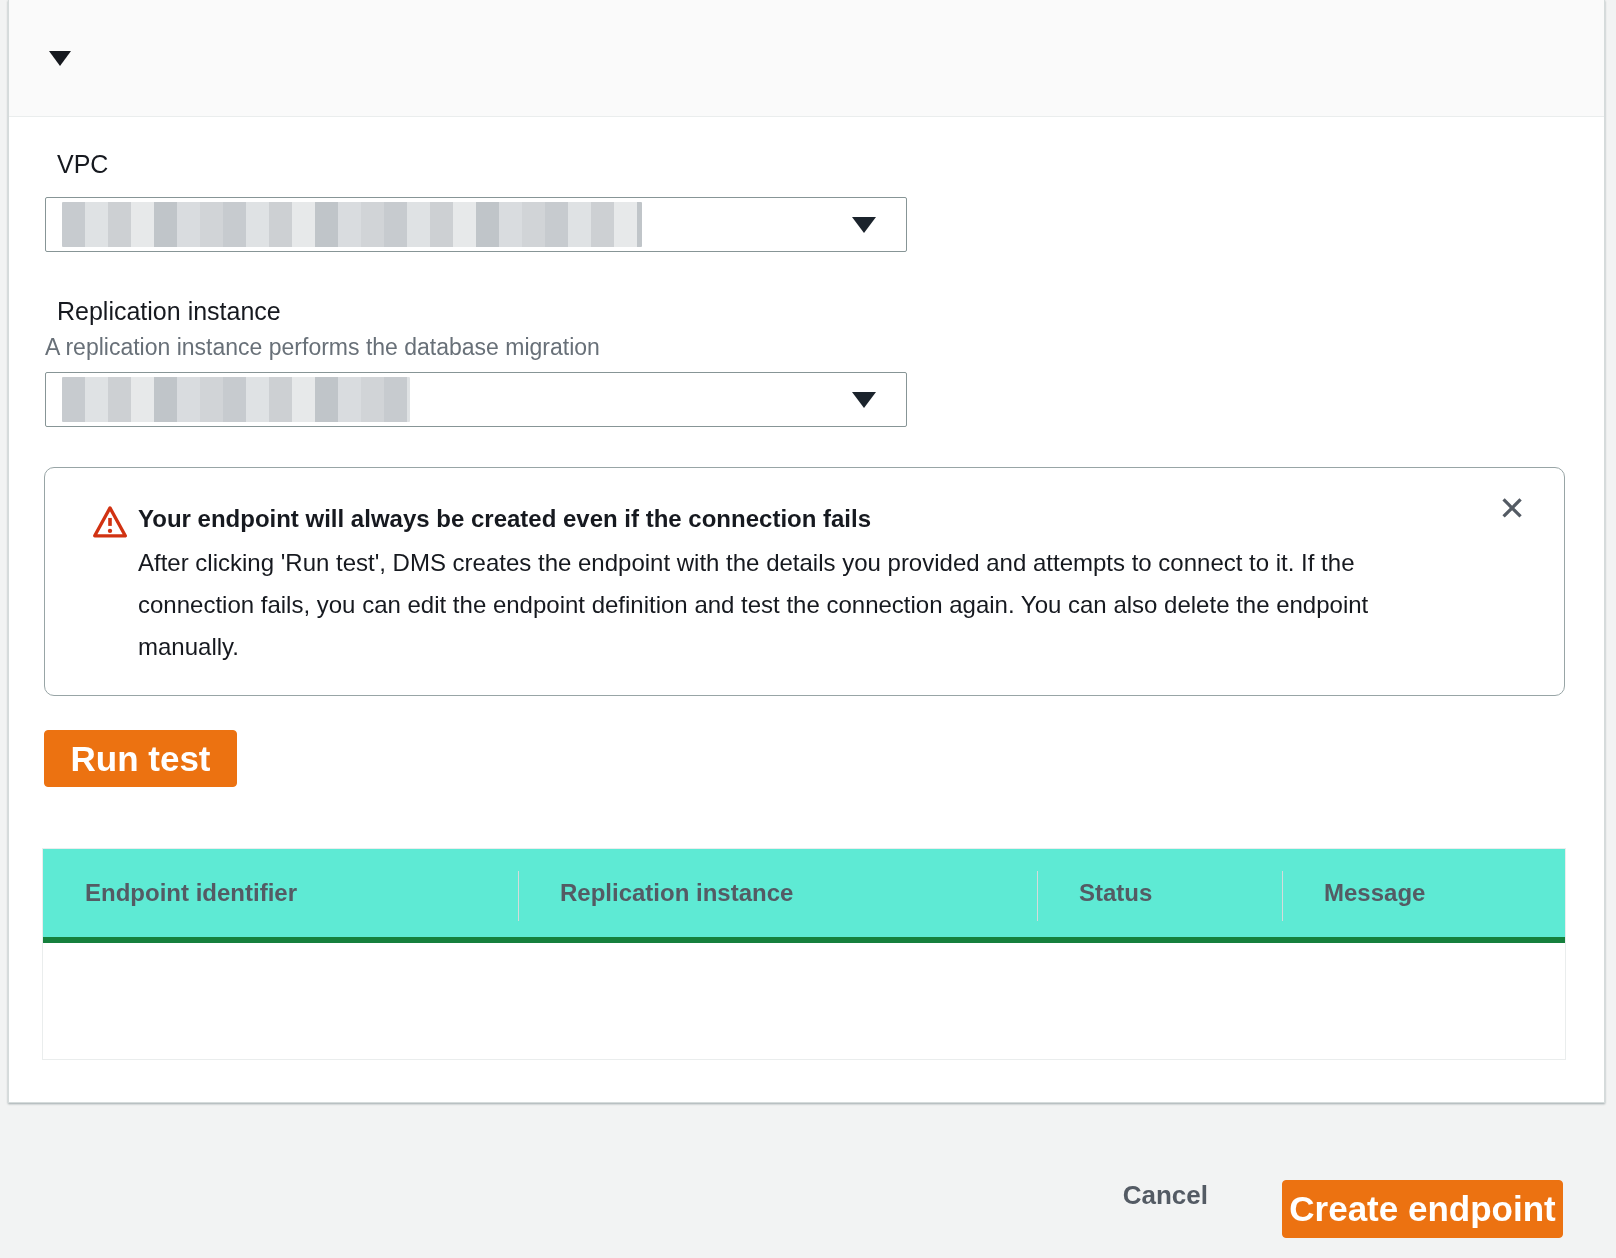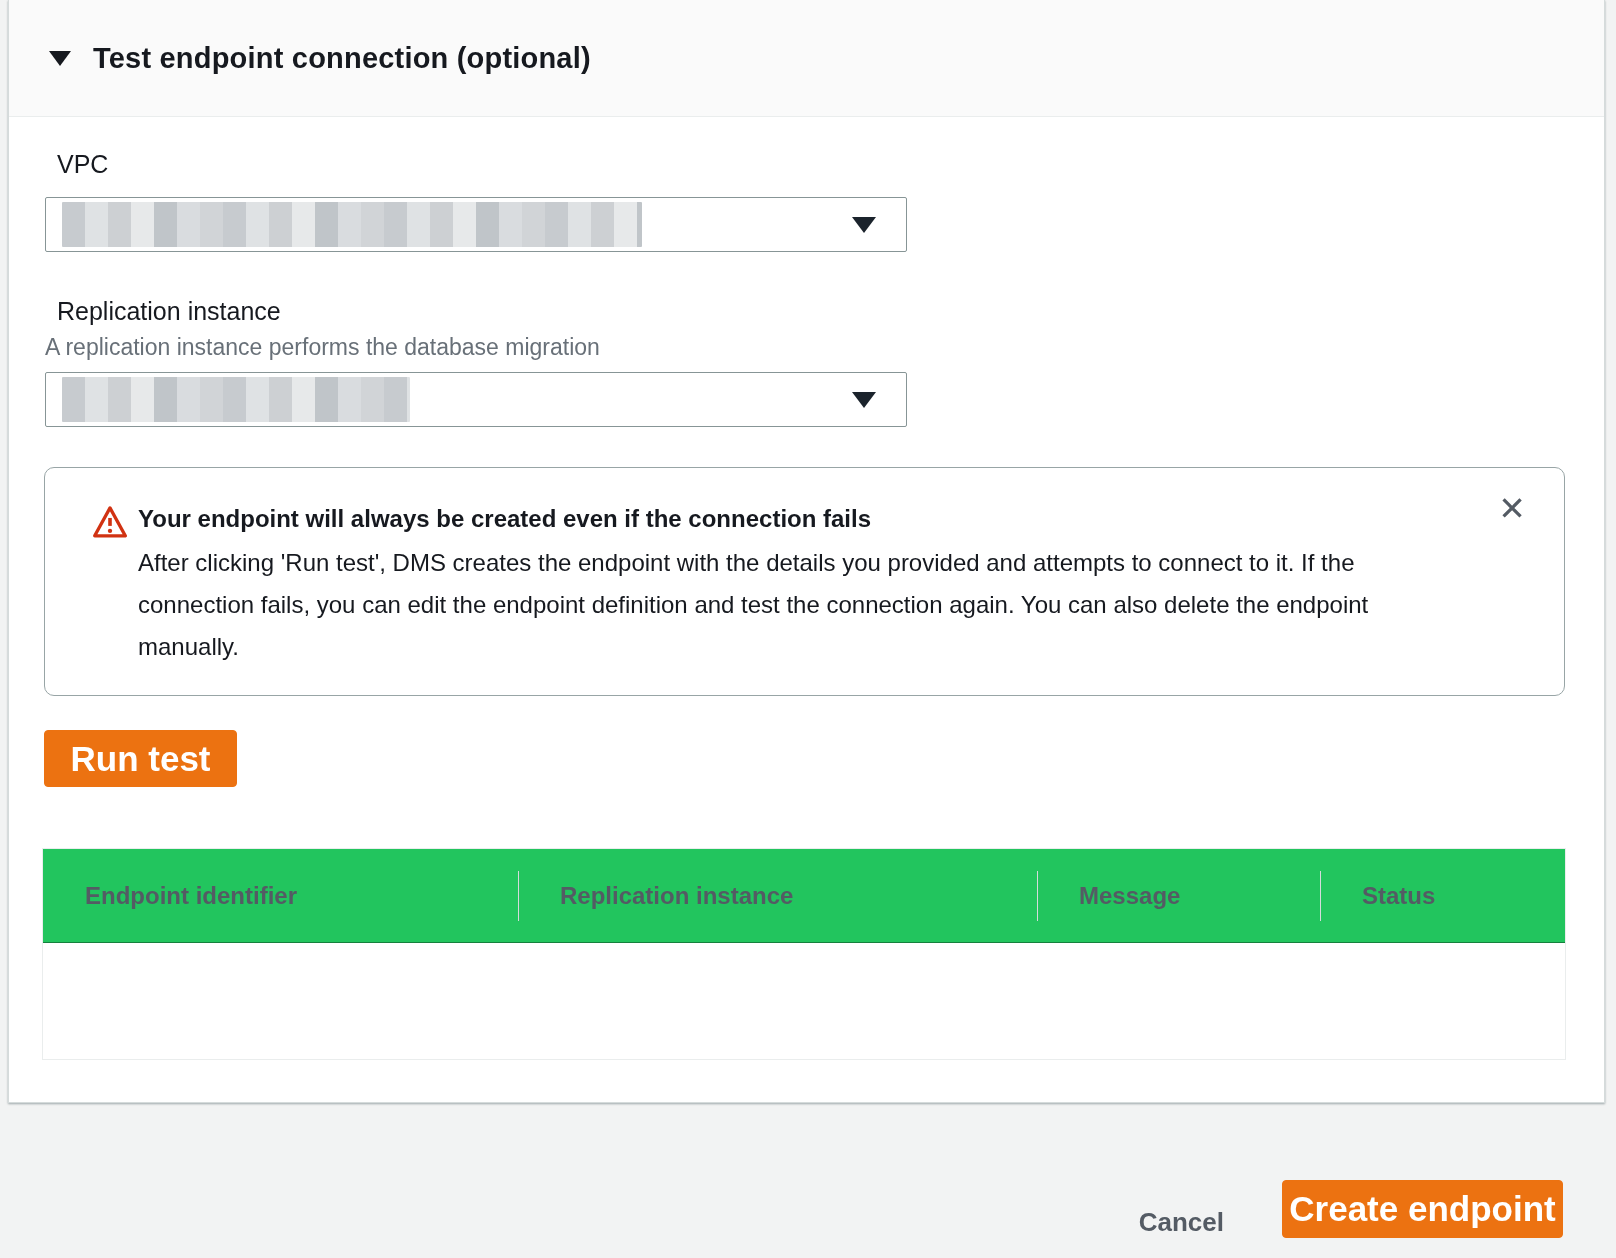--- a/index.html
+++ b/index.html
@@ -111,22 +111,22 @@
   }
 
   
   .table {
     position:absolute; left:33px; top:848px;
     width:1524px; height:212px;
     background:#fff;
     border:1px solid #eaeded;
   }
   .thead {
-    height:94px; background:#22c55e;
-    border-bottom:1px solid #15803d;
+    height:94px; background:#5eead4;
+    border-bottom:6px solid #15803d;
     display:flex;
   }
   .th {
     display:flex; align-items:center;
     padding-left:42px;
     font-size:24px; font-weight:bold; color:#545b64;
     position:relative;
   }
   .th.c1 { width:475px; }
   .th.c2 { width:519px; }
@@ -139,34 +139,33 @@
   .tbody-empty {
     display:flex; justify-content:center;
     padding-top:26px;
     font-size:26px; color:#687078;
   }
 
   
   .footer-actions {
     position:absolute; top:1180px; right:53px;
     height:58px;
-    display:flex; align-items:flex-end; gap:58px;
+    display:flex; align-items:flex-start; gap:74px;
   }
   .create-endpoint { width:281px; height:58px; }
 </style>
 </head>
 <body>
 
 <div class="page">
 
   <div class="card">
 
     <div class="card-header">
       <span class="caret-down"></span>
-      <span class="card-title">Test endpoint connection (optional)</span>
     </div>
 
     <label class="field-label" style="top:150px;">VPC</label>
     <div class="select" style="top:197px;">
       <span class="redacted vpc"></span>
       <span class="sel-caret"></span>
     </div>
 
     <label class="field-label" style="top:297px;">Replication instance</label>
     <div class="field-desc" style="top:334px;">A replication instance performs the database migration</div>
@@ -192,27 +191,27 @@
 
     <div class="table">
       <div class="thead">
         <div class="th c1">
           <span>Endpoint identifier</span>
         </div>
         <div class="th c2">
           <span class="col-divider"></span>
           <span>Replication instance</span>
         </div>
+        <div class="th c3">
+          <span class="col-divider"></span>
+          <span>Status</span>
+        </div>
         <div class="th c4">
           <span class="col-divider"></span>
           <span>Message</span>
-        </div>
-        <div class="th c3">
-          <span class="col-divider"></span>
-          <span>Status</span>
         </div>
       </div>
     </div>
 
   </div>
 
   <div class="footer-actions">
     <button class="btn-link">Cancel</button>
     <button class="btn-primary create-endpoint">Create endpoint</button>
   </div>

